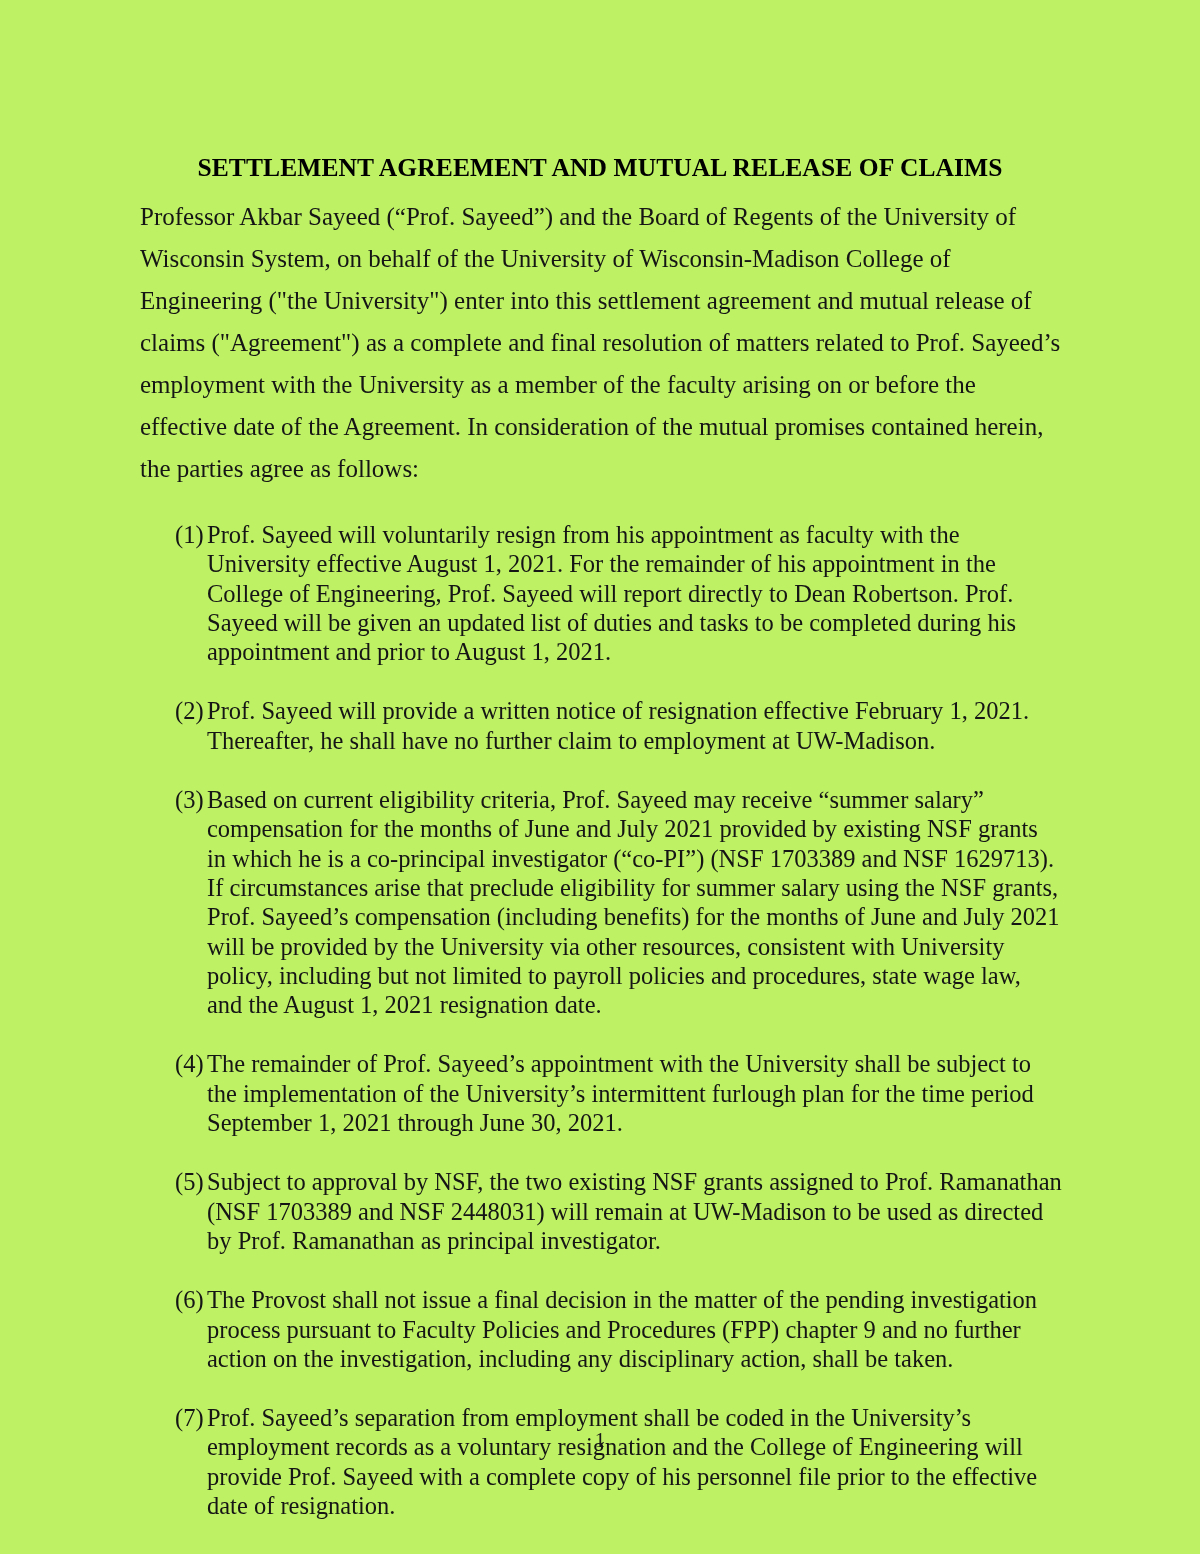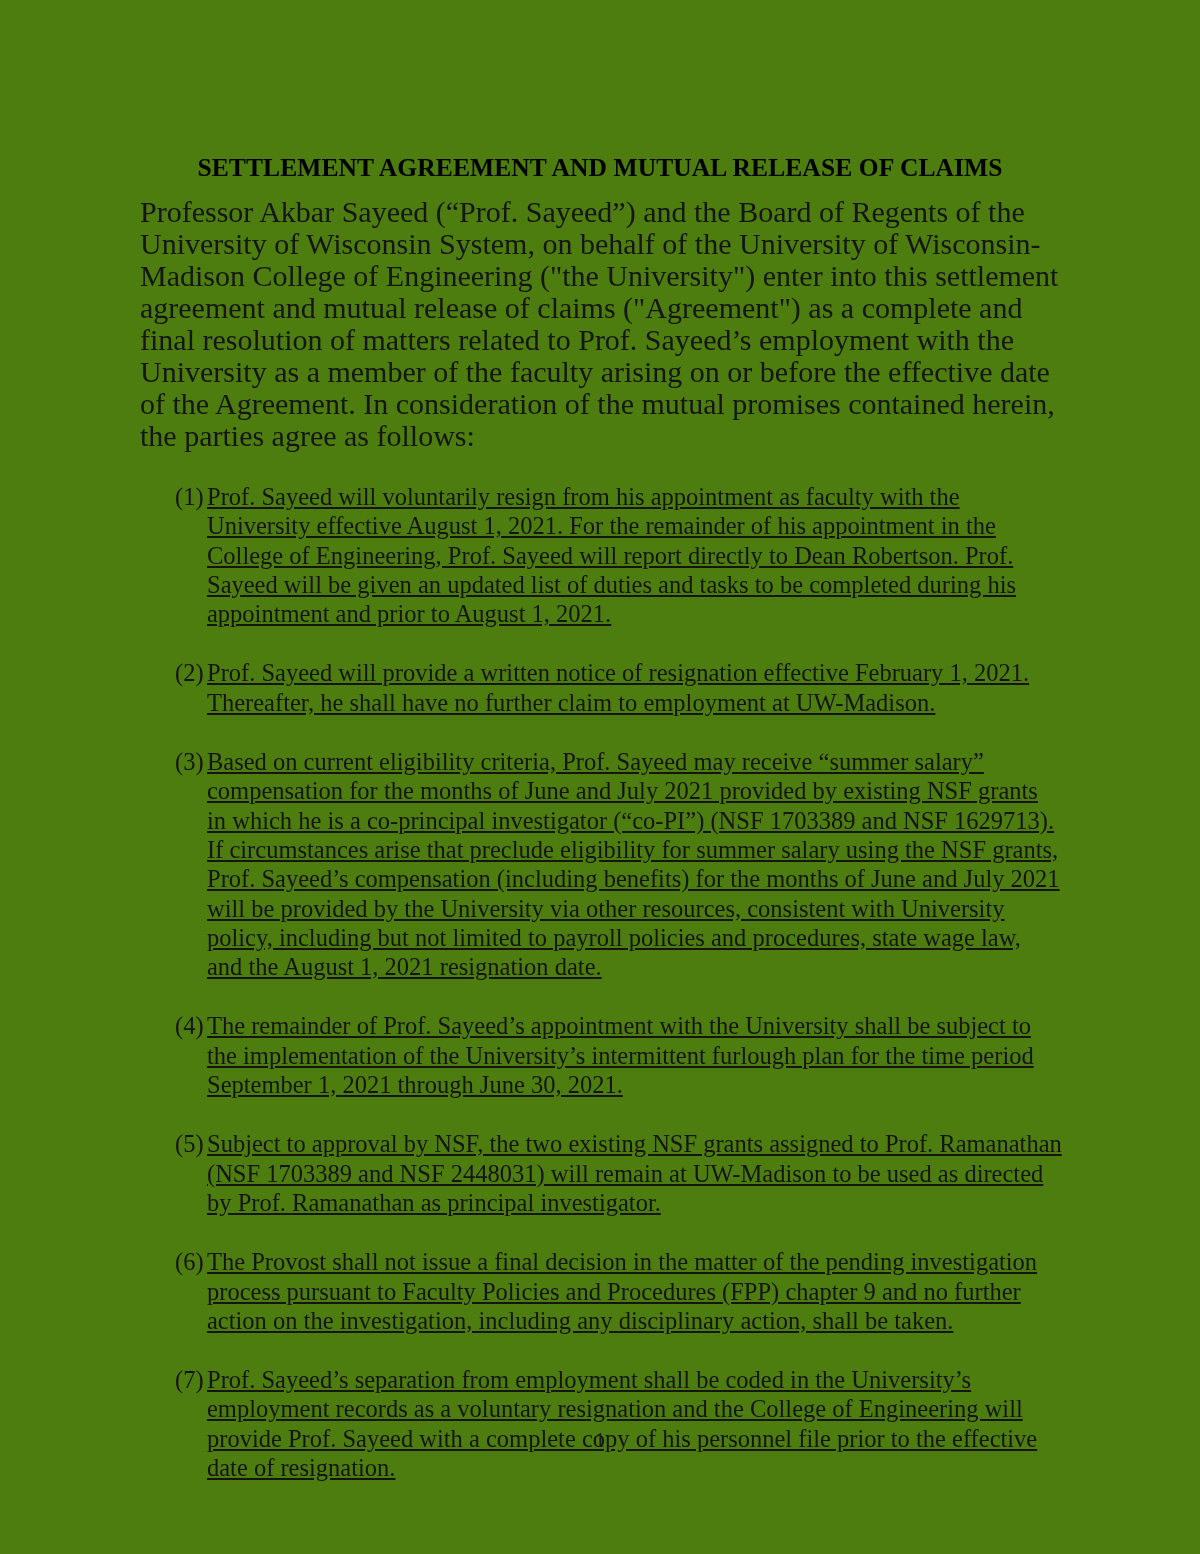--- a/index.html
+++ b/index.html
@@ -8,21 +8,21 @@
     background: #ffffff;
   }
   body {
     font-family: "Liberation Serif", "DejaVu Serif", serif;
     color: #1a1a1a;
   }
   .page {
     position: relative;
     width: 1200px;
     height: 1554px;
-    background: #4d7c0f;
+    background: #bef264;
     box-sizing: border-box;
     overflow: hidden;
   }
   .doc-title {
     position: absolute;
     left: 0;
     right: 0;
     top: 136px;
     text-align: center;
     font-weight: bold;
@@ -30,22 +30,22 @@
     letter-spacing: 0.1px;
     color: #000000;
   }
   .body-block {
     position: absolute;
     left: 140px;
     top: 196px;
     width: 922px;
   }
   .intro-para {
-    font-size: 30px;
-    line-height: 32px;
+    font-size: 25px;
+    line-height: 42px;
     text-align: left;
     color: #151515;
     margin: 0;
   }
   .clause-list {
     list-style: none;
     margin: 0;
     padding: 0;
   }
   .clause {
@@ -60,21 +60,20 @@
     position: absolute;
     left: 35px;
     top: 0;
     width: 60px;
     text-align: left;
     font-size: 24.5px;
     line-height: 29.3px;
   }
   .clause .clause-text {
     display: block;
-    text-decoration: underline;
   }
   .page-number {
     position: absolute;
     left: 0;
     right: 0;
     top: 1428px;
     text-align: center;
     font-size: 21px;
     color: #1a1a1a;
   }

